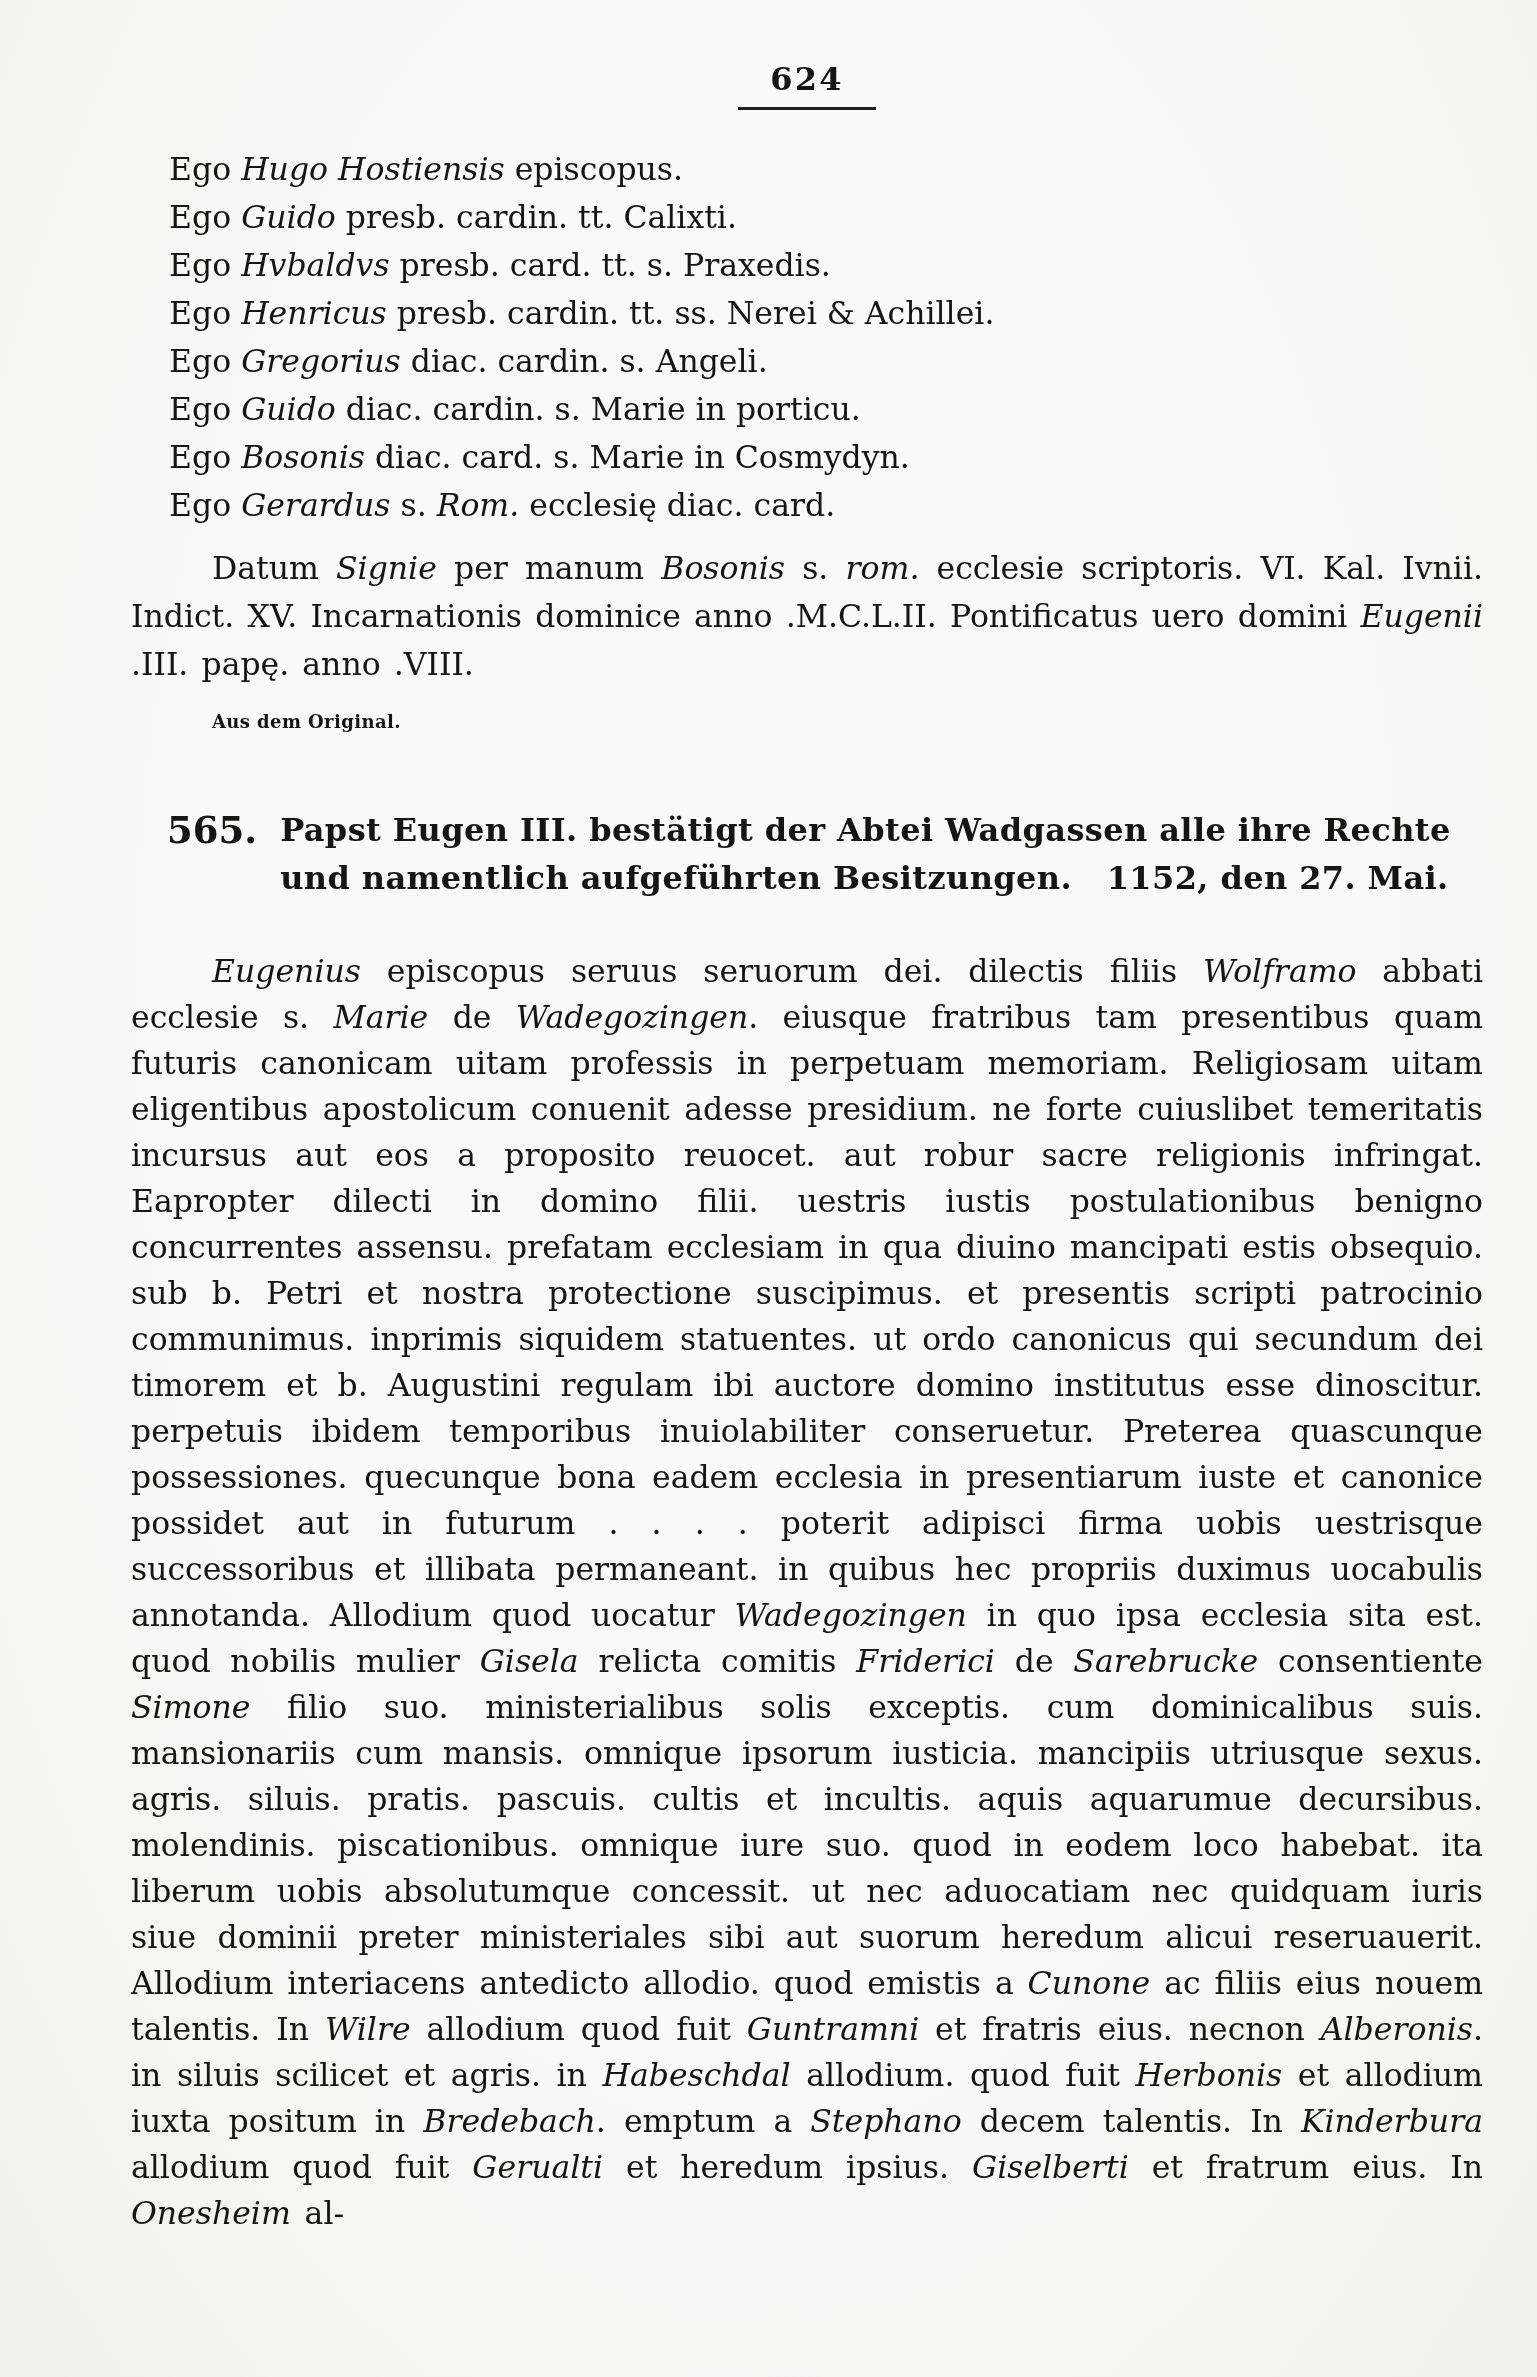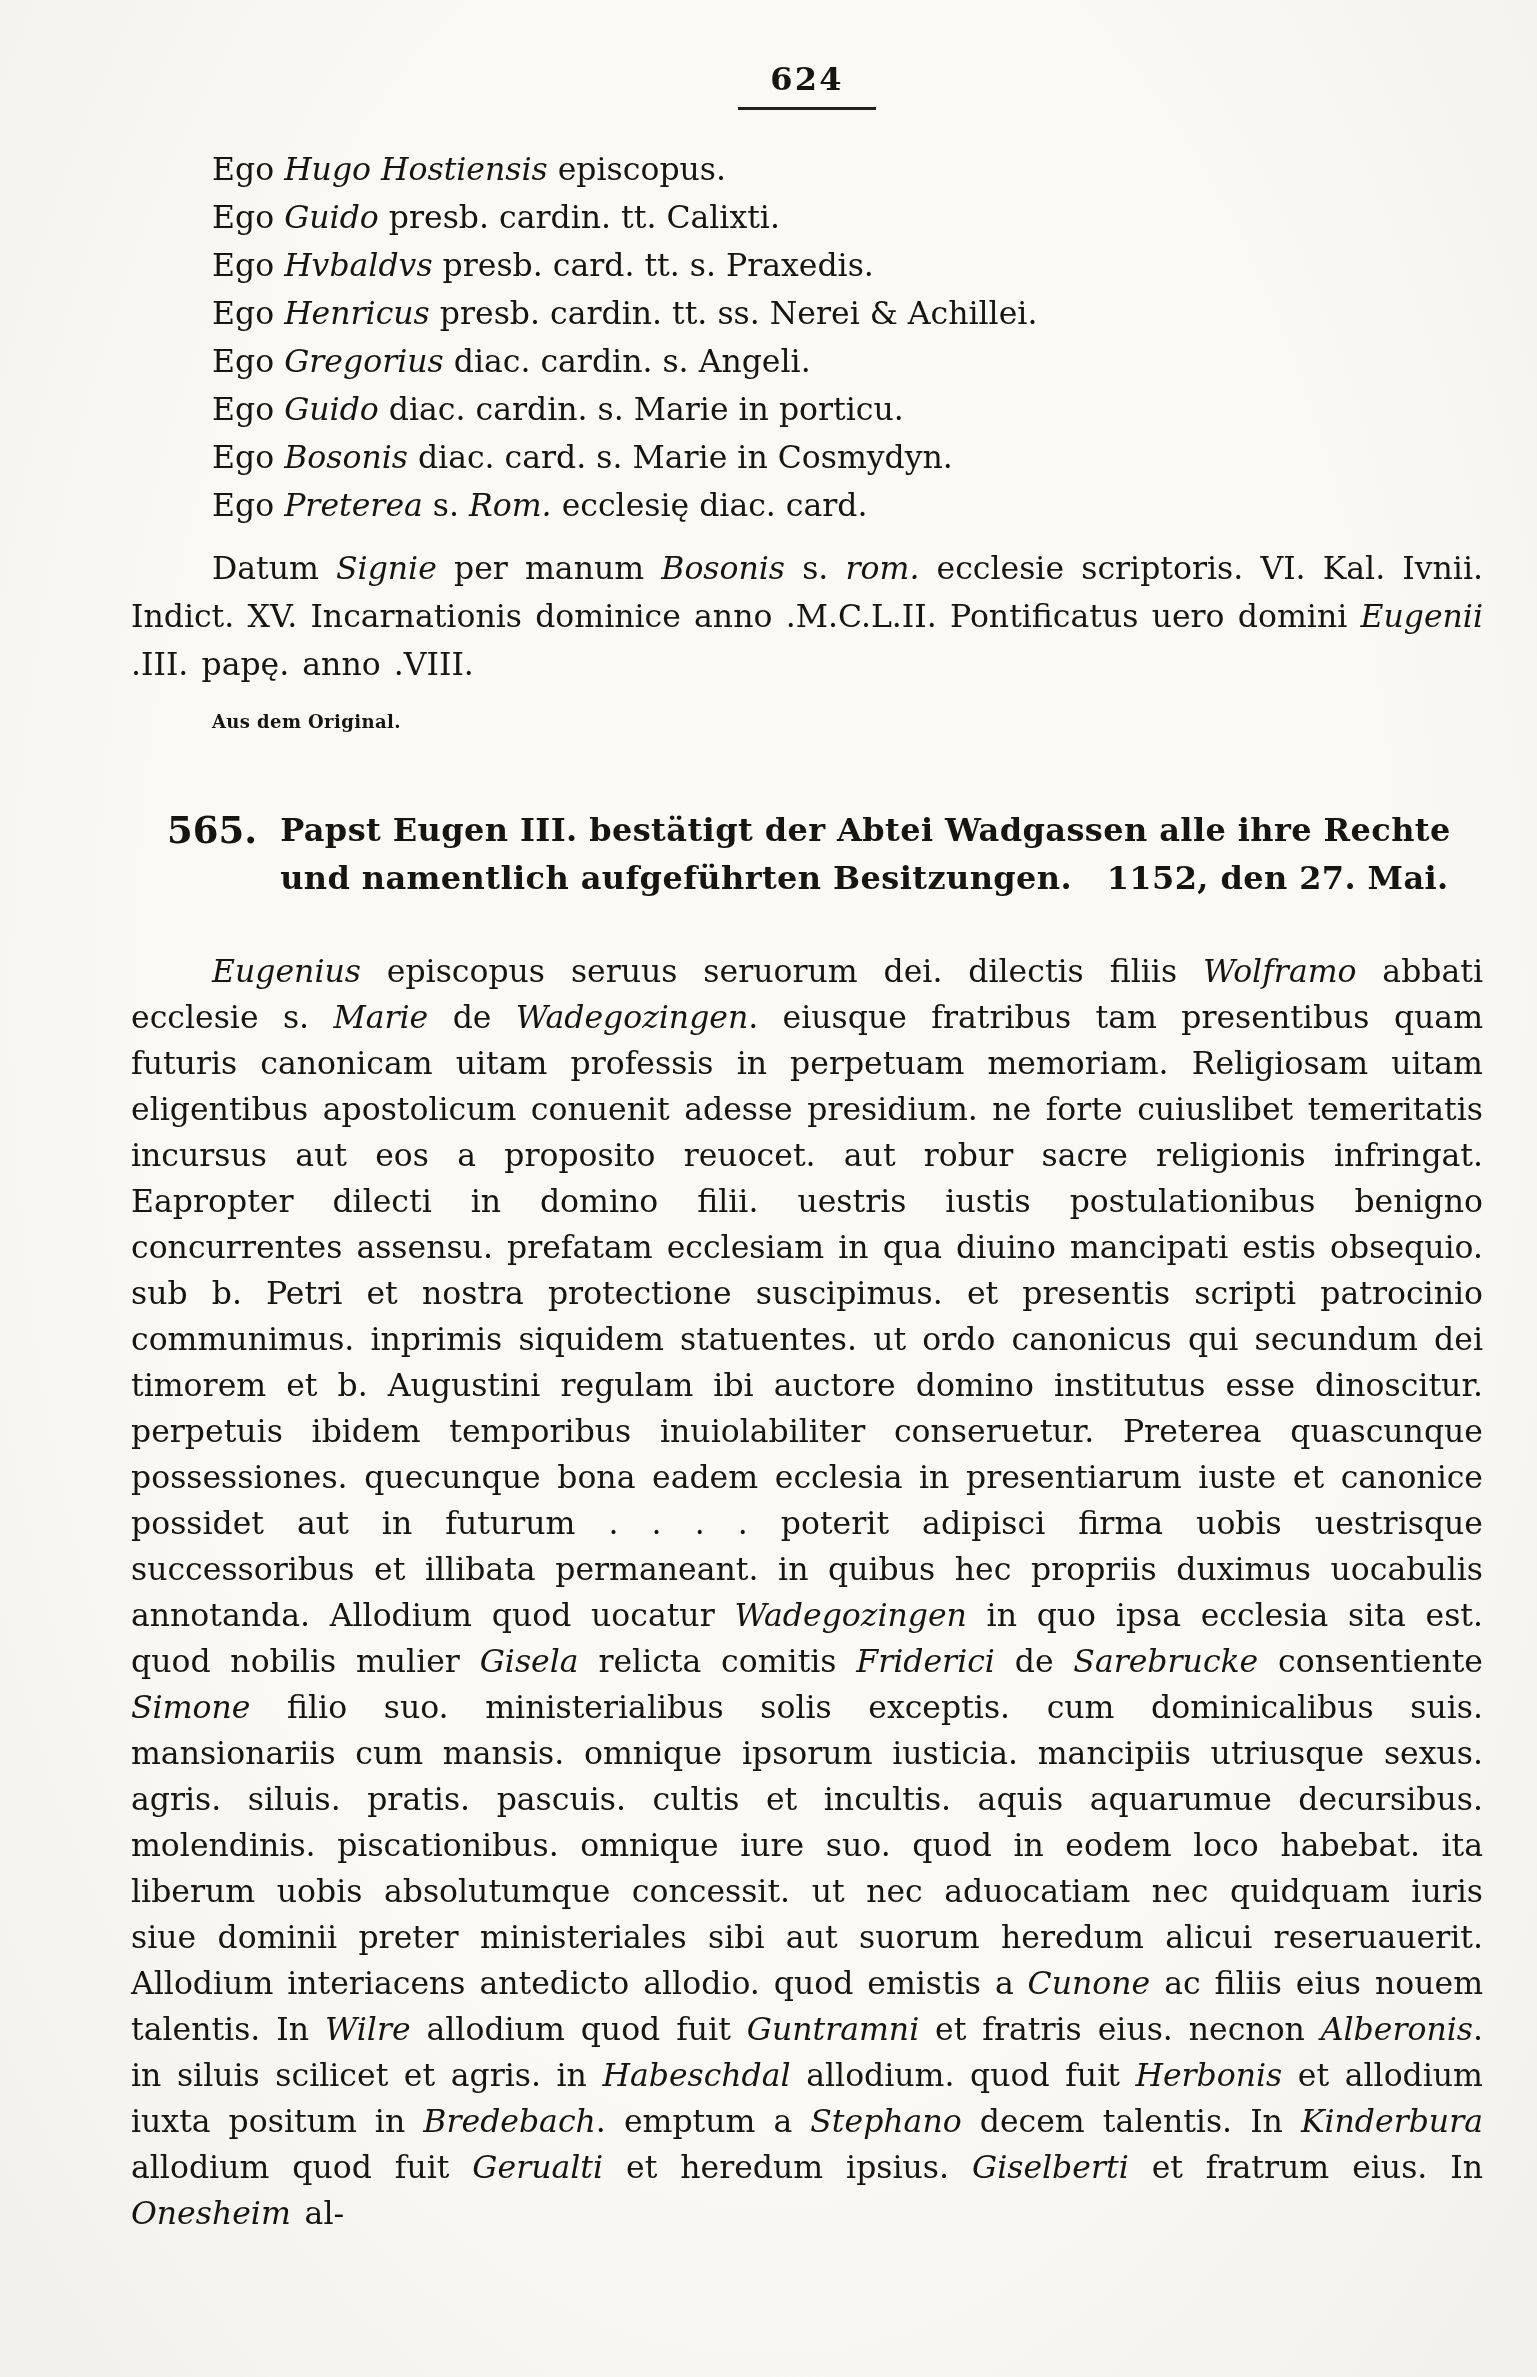--- a/index.html
+++ b/index.html
@@ -17,21 +17,21 @@
   .it { font-style:italic; }
 
   .pagehead { text-align:center; margin-bottom:35px; }
   .pagenum {
     display:inline-block;
     font-size:32px; font-weight:700; letter-spacing:2.3px;
     padding:0 32px 9.2px 32px;
     border-bottom:3.1px solid #232019;
   }
 
-  .signatures { margin-left:81px; font-size:31.5px; line-height:48px; }
+  .signatures { margin-left:38px; font-size:31.5px; line-height:48px; }
   .sig-line { white-space:nowrap; }
 
   .datum {
     margin-top:15px;
     font-size:31.5px; line-height:48px;
     text-align:justify; text-indent:81px;
     word-spacing:3.1px;
   }
 
   .source-note {
@@ -71,21 +71,21 @@
   </header>
 
   <section class="signatures">
     <div class="sig-line"><span>Ego </span><span class="it">Hugo Hostiensis</span><span> episcopus.</span></div>
     <div class="sig-line"><span>Ego </span><span class="it">Guido</span><span> presb. cardin. tt. Calixti.</span></div>
     <div class="sig-line"><span>Ego </span><span class="it">Hvbaldvs</span><span> presb. card. tt. s. Praxedis.</span></div>
     <div class="sig-line"><span>Ego </span><span class="it">Henricus</span><span> presb. cardin. tt. ss. Nerei &amp; Achillei.</span></div>
     <div class="sig-line"><span>Ego </span><span class="it">Gregorius</span><span> diac. cardin. s. Angeli.</span></div>
     <div class="sig-line"><span>Ego </span><span class="it">Guido</span><span> diac. cardin. s. Marie in porticu.</span></div>
     <div class="sig-line"><span>Ego </span><span class="it">Bosonis</span><span> diac. card. s. Marie in Cosmydyn.</span></div>
-    <div class="sig-line"><span>Ego </span><span class="it">Preterea</span><span> s. </span><span class="it">Rom.</span><span> ecclesię diac. card.</span></div>
+    <div class="sig-line"><span>Ego </span><span class="it">Gerardus</span><span> s. </span><span class="it">Rom.</span><span> ecclesię diac. card.</span></div>
   </section>
 
   <p class="datum"><span>Datum </span><span class="it">Signie</span><span> per manum </span><span class="it">Bosonis</span><span> s. </span><span class="it">rom.</span><span> ecclesie scriptoris. VI. Kal. Ivnii. Indict. XV. Incarnationis dominice anno .M.C.L.II. Pontificatus uero domini </span><span class="it">Eugenii</span><span> .III. papę. anno .VIII.</span></p>
 
   <div class="source-note">Aus dem Original.</div>
 
   <div class="section-heading">
     <span class="sec-num">565.</span>
     <span class="sec-text"><span>Papst Eugen III. bestätigt der Abtei Wadgassen alle ihre Rechte</span><br><span>und namentlich aufgeführten Besitzungen.   1152, den 27. Mai.</span></span>
   </div>

